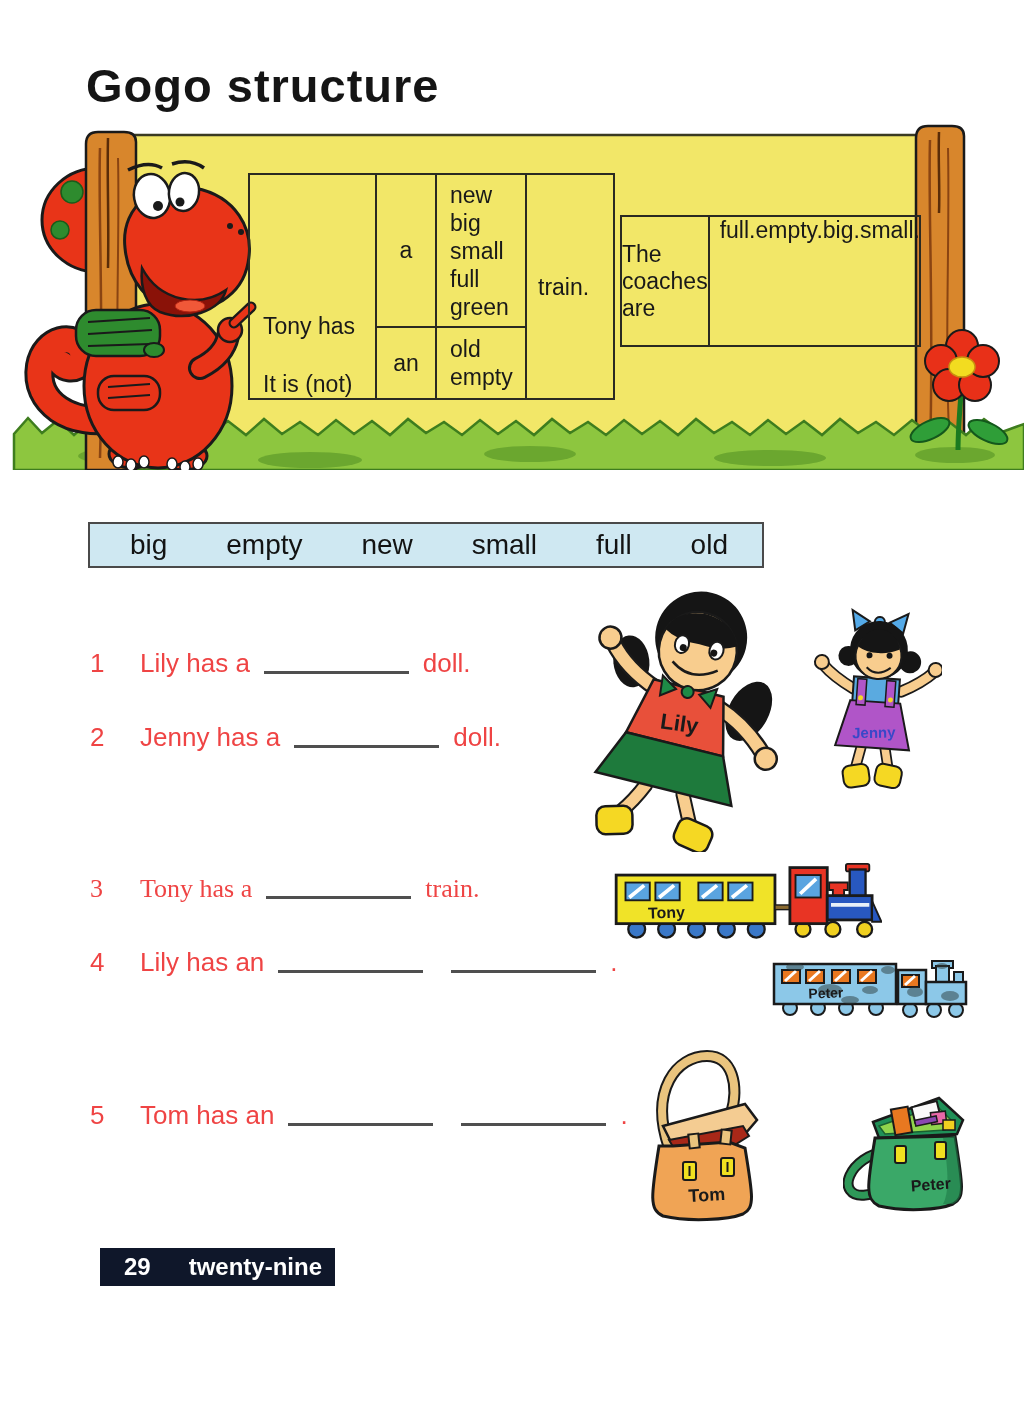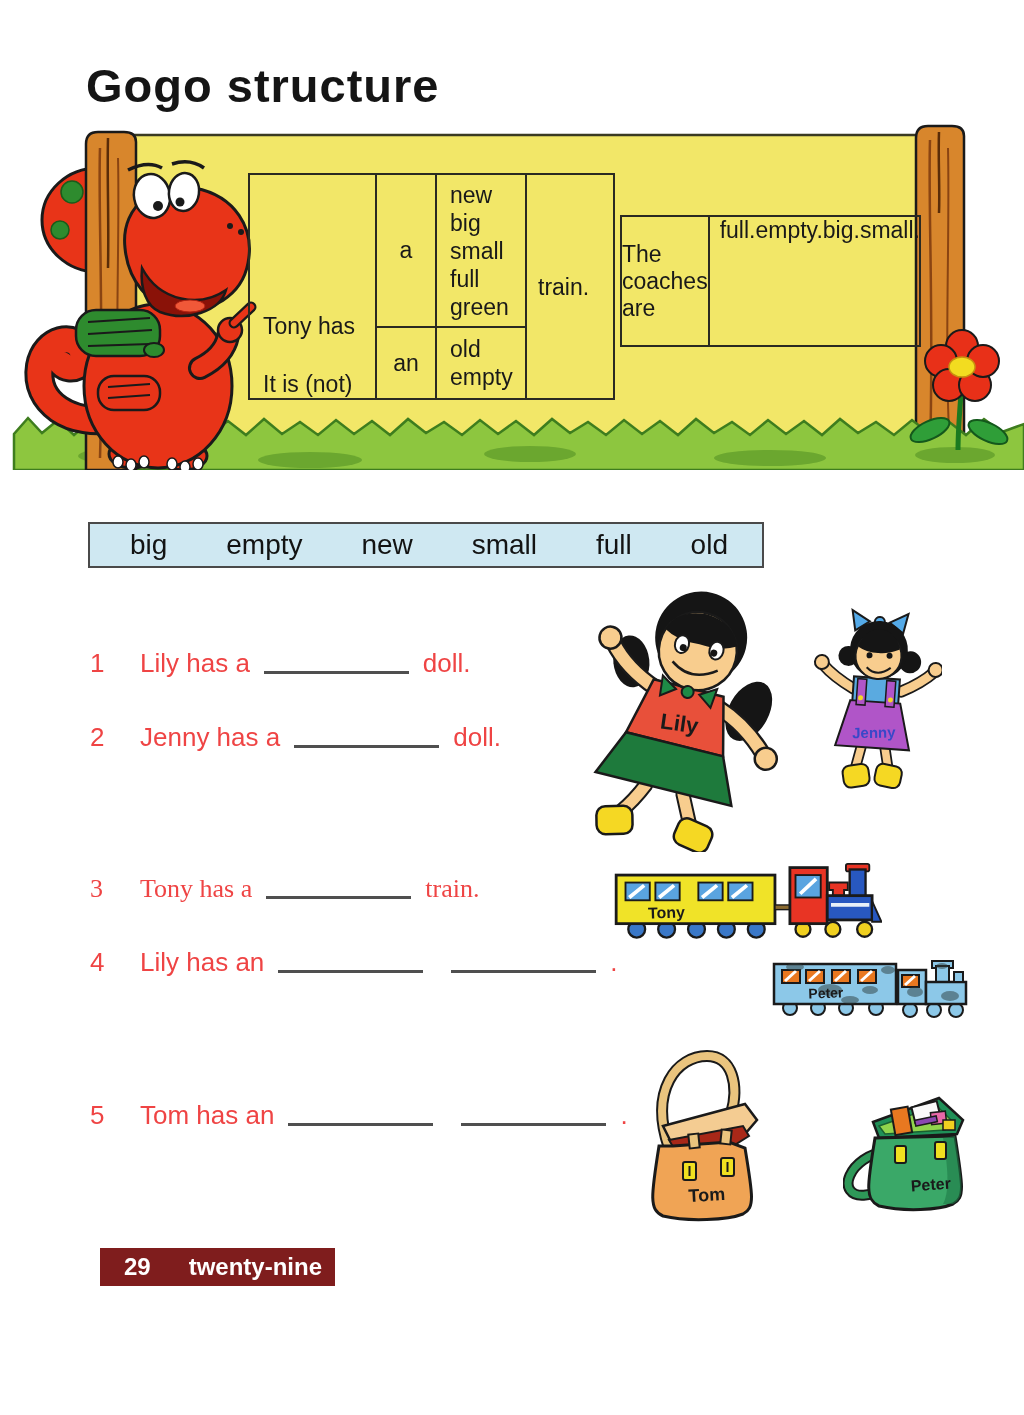--- a/index.html
+++ b/index.html
@@ -34,21 +34,21 @@
   .wordbox{position:absolute;left:88px;top:522px;width:676px;height:46px;background:#cfe8f2;
       border:2px solid #4a4a4a;box-sizing:border-box;display:flex;align-items:center;
       justify-content:space-between;padding:0 34px 0 40px;font-size:28px;color:#131313;}
   
   .ex{position:absolute;left:90px;white-space:nowrap;font-size:26px;color:#ef4444;}
   .ex .num{display:inline-block;width:50px;}
   .blank{display:inline-block;width:145px;height:4px;border-bottom:3px solid #4f4f4f;
       margin:0 14px;position:relative;top:2px;}
   .ex1{top:648px;} .ex2{top:722px;} .ex3{top:874px;font-family:Liberation Serif, serif;} .ex4{top:947px;} .ex5{top:1100px;} .ex6{top:1175px;}
   
-  .footer{position:absolute;left:100px;top:1248px;width:235px;height:38px;background:#7f1d1d;
+  .footer{position:absolute;left:100px;top:1248px;width:235px;height:38px;background:#0f172a;
       display:flex;align-items:center;color:#ffffff;font-weight:700;font-size:24px;}
   .footer .pn{margin-left:24px;}
   .footer .pw{margin-left:38px;}
   .ill{position:absolute;}
   svg text{font-family:"Liberation Sans", sans-serif;}
 </style>
 </head>
 <body>
 
 <div class="page">

